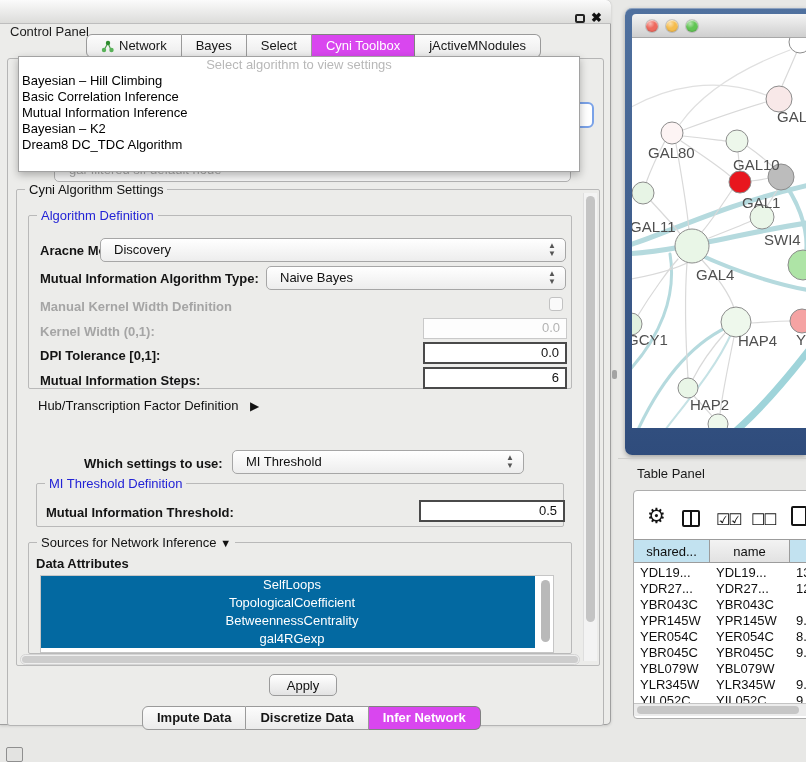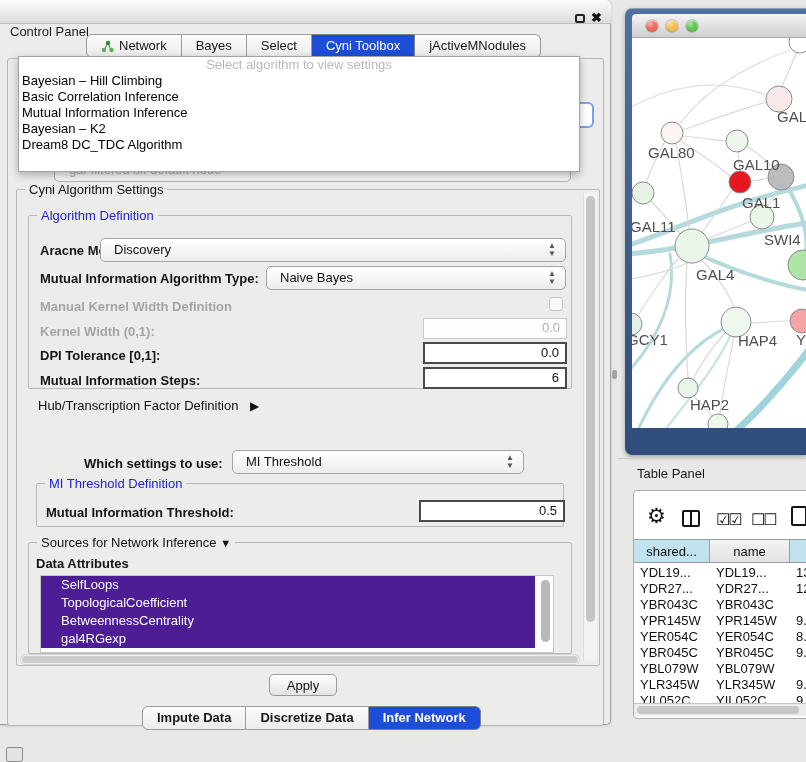--- a/index.html
+++ b/index.html
@@ -21,21 +21,21 @@
   .float-ico { left:575px; top:14px; width:10px; height:9px; border:2px solid #222; border-radius:2px; }
   .close-ico { left:591px; top:10px; font-size:13px; font-weight:bold; color:#111; }
 
   
   .tabrow { display:flex; }
   .tab { height:24px; line-height:24px; padding:0 14px; font-size:13px; color:#161616;
          background:linear-gradient(#fcfcfc,#ebebeb); border:1px solid #9a9a9a; border-left:none;
          white-space:nowrap; display:flex; align-items:center; gap:5px; }
   .tab:first-child { border-left:1px solid #9a9a9a; border-radius:6px 0 0 6px; }
   .tab:last-child { border-radius:0 6px 6px 0; }
-  .tab.sel { background:#1d4ed8; color:#fff; border-color:#818181; }
+  .tab.sel { background:#d946ef; color:#fff; border-color:#818181; }
   #top-tabs { left:86px; top:34px; }
   #bottom-tabs { left:142px; top:706px; }
   #bottom-tabs .tab { font-weight:bold; }
 
   .content-frame { left:7px; top:58px; width:597px; height:668px;
             border:1px solid #b5b5b5; border-radius:3px; background:#ececea; }
 
   
   .ghost-combo { left:54px; top:158px; width:517px; height:24px; background:#f4f4f4;
             border:1px solid #b2b2b2; border-radius:5px; color:#a9a9a9; font-size:13px;
@@ -66,22 +66,22 @@
            text-align:right; padding-right:6px; color:#111; }
   .field.dis { border:1px solid #c9c9c9; color:#b3b3b3; background:#fdfdfd; }
   .checkbox { width:14px; height:14px; border:1px solid #c2c2c2; border-radius:3px; background:#fafafa; }
 
   .vscroll { background:#f3f3f3; border-left:1px solid #dedede; }
   .vthumb  { background:#c4c4c4; border-radius:5px; }
   .hscroll { background:#efefef; border:1px solid #d5d5d5; border-radius:6px; }
   .hthumb  { background:#cdcdcd; border-radius:5px; }
 
   .attr-list { background:#fff; border:1px solid #c6c6c6; overflow:hidden; }
-  .attr-item { height:18px; line-height:18px; font-size:13px; color:#fff; padding-left:20px;
-               width:494px; background:#4c1d95; }
+  .attr-item { height:18px; line-height:18px; font-size:13px; color:#fff; padding-left:8px;
+               width:494px; background:#0369a1;text-align:center; }
 
   .btn { background:linear-gradient(#ffffff,#e3e3e3); border:1px solid #9b9b9b; border-radius:5px;
          font-size:13px; text-align:center; color:#111; }
 
   .cut-ico { left:6px; top:747px; width:17px; height:15px; border:1px solid #8f8f8f;
              background:#e3e3e1; border-radius:2px; }
   .splitter { left:612px; top:370px; width:5px; height:9px; background:#a3a3a3; border-radius:2px; }
 
   
   .netwin { left:625px; top:8px; width:181px; height:447px;

